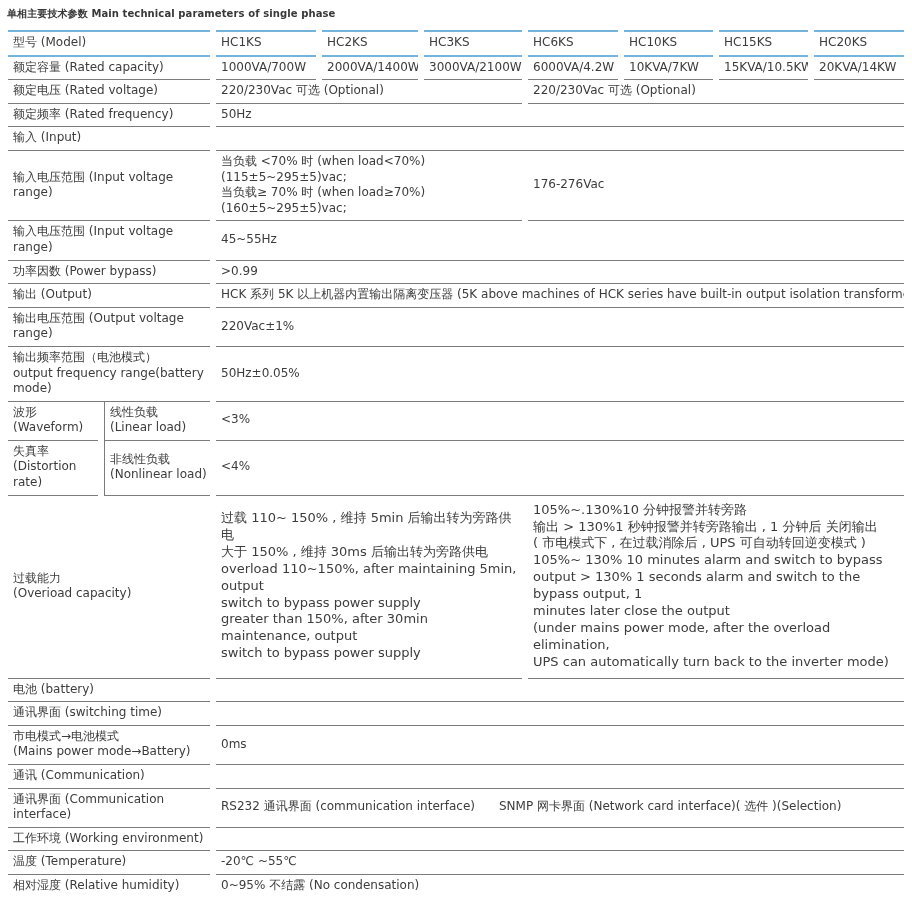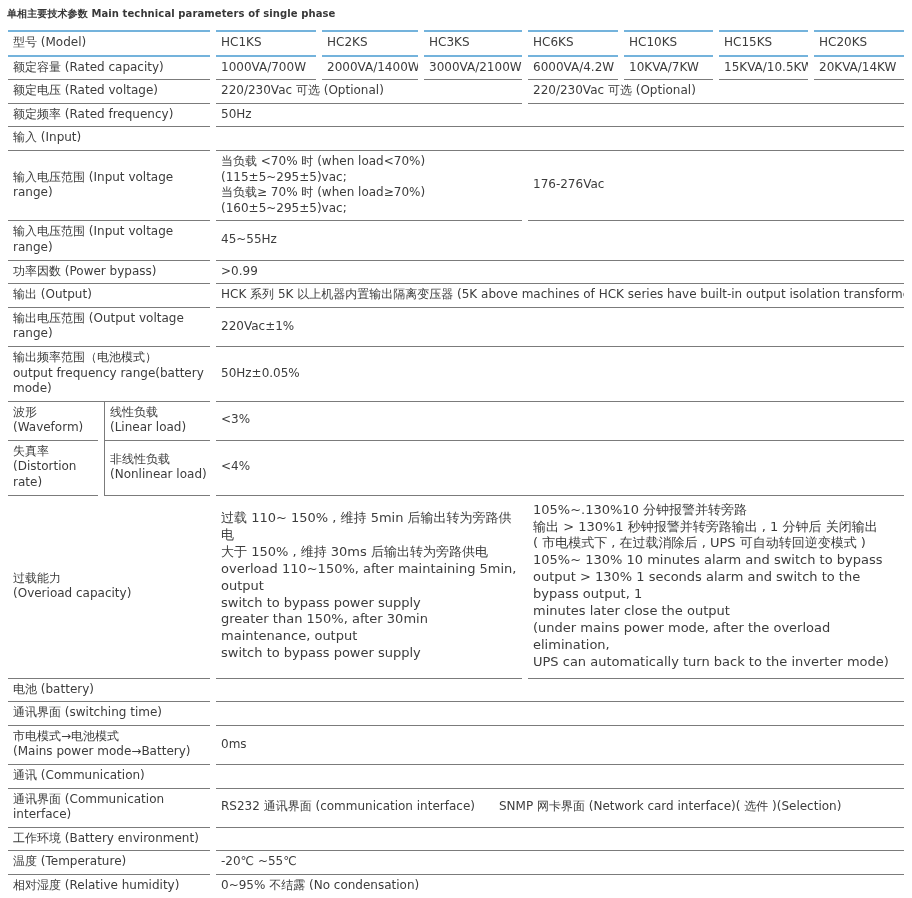--- a/index.html
+++ b/index.html
@@ -156,21 +156,21 @@
       </tr>
       <tr>
         <td colspan="2" class="lbl">通讯 (Communication)</td>
         <td colspan="7" class="val"></td>
       </tr>
       <tr>
         <td colspan="2" class="lbl">通讯界面 (Communication interface)</td>
         <td colspan="7" class="val nw">RS232 通讯界面 (communication interface)　　SNMP 网卡界面 (Network  card interface)( 选件 )(Selection)</td>
       </tr>
       <tr>
-        <td colspan="2" class="lbl">工作环境 (Battery environment)</td>
+        <td colspan="2" class="lbl">工作环境 (Working environment)</td>
         <td colspan="7" class="val"></td>
       </tr>
       <tr>
         <td colspan="2" class="lbl">温度 (Temperature)</td>
         <td colspan="7" class="val">-20℃ ~55℃</td>
       </tr>
       <tr>
         <td colspan="2" class="lbl">相对湿度 (Relative humidity)</td>
         <td colspan="7" class="val">0~95% 不结露 (No condensation)</td>
       </tr>

